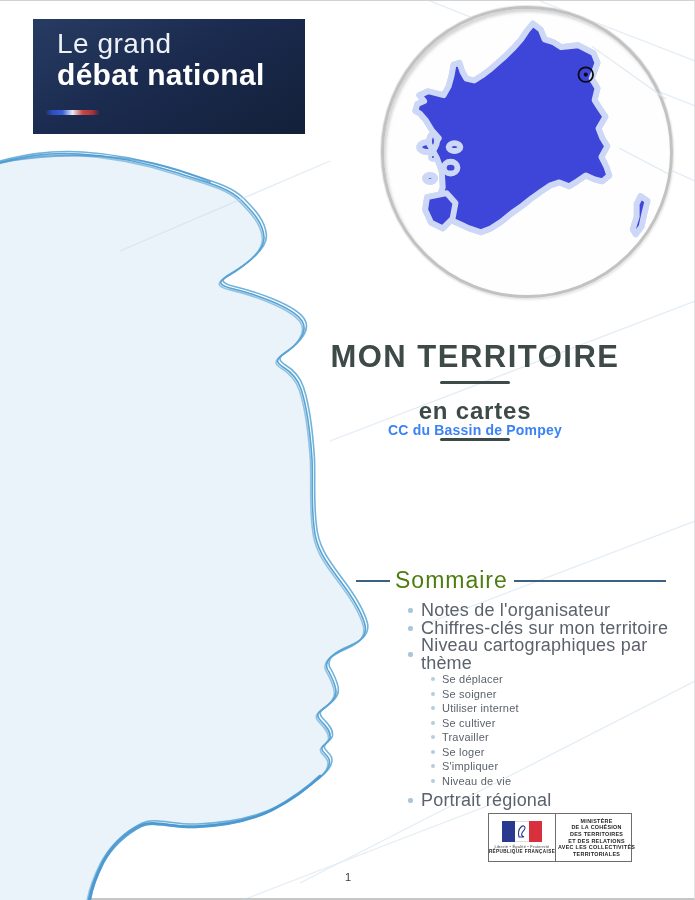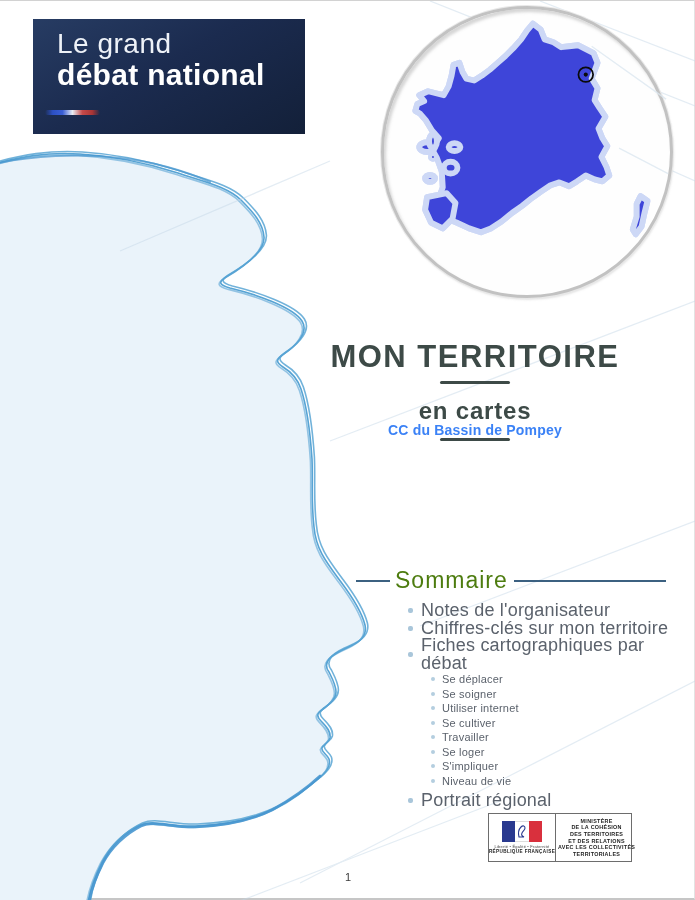--- a/index.html
+++ b/index.html
@@ -182,21 +182,21 @@
       <div class="som-item lvl1">
         <span class="bullet"></span>
         <span>Notes de l'organisateur</span>
       </div>
       <div class="som-item lvl1">
         <span class="bullet"></span>
         <span>Chiffres-clés sur mon territoire</span>
       </div>
       <div class="som-item lvl1">
         <span class="bullet"></span>
-        <span>Fiches cartographiques par débat</span>
+        <span>Niveau cartographiques par thème</span>
       </div>
       <div class="som-item lvl2">
         <span class="bullet"></span>
         <span>Se déplacer</span>
       </div>
       <div class="som-item lvl2">
         <span class="bullet"></span>
         <span>Se soigner</span>
       </div>
       <div class="som-item lvl2">

